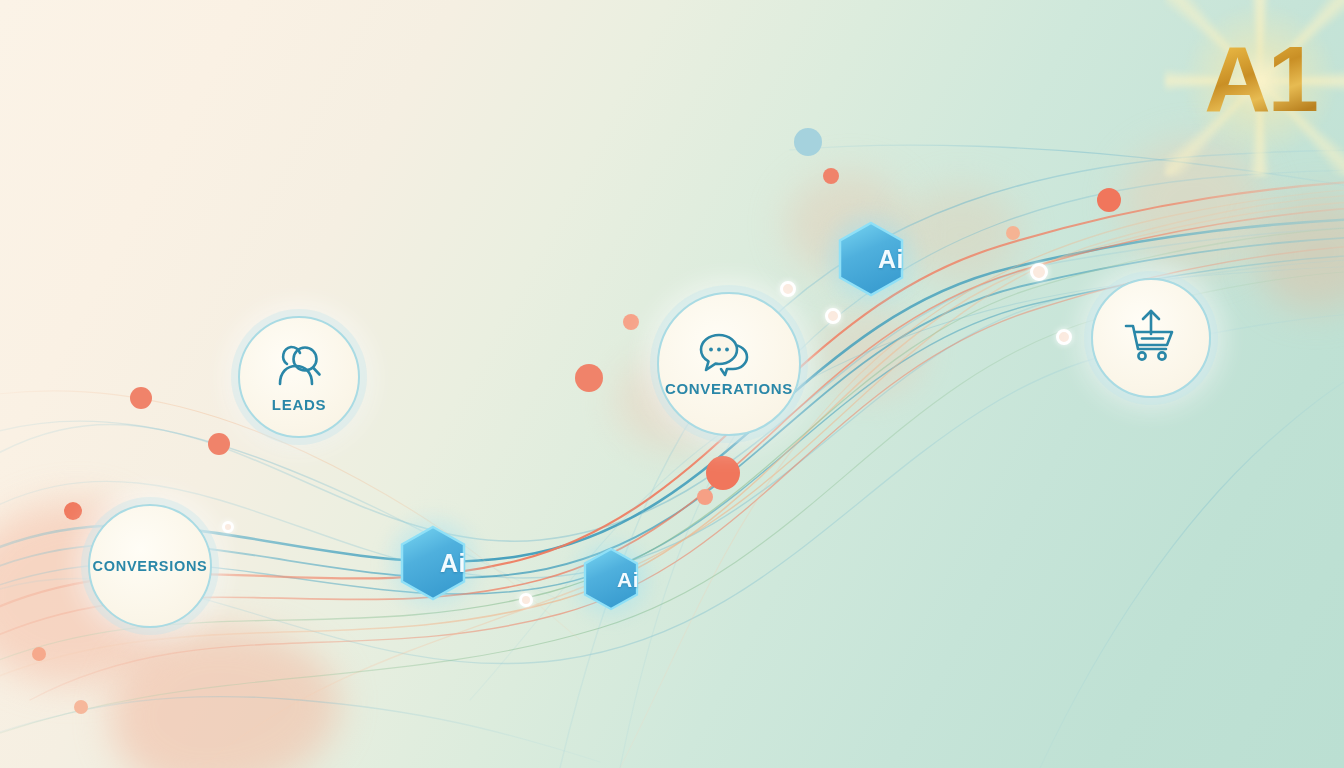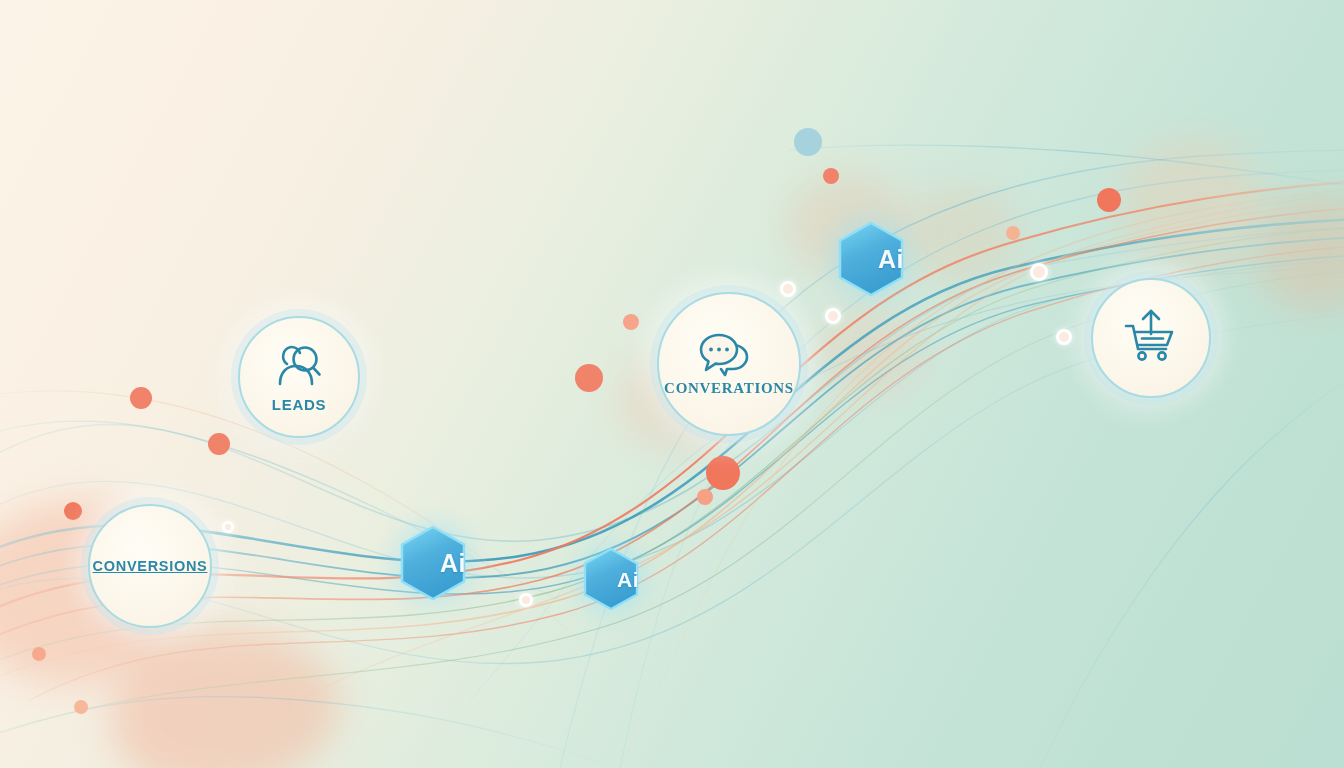--- a/index.html
+++ b/index.html
@@ -81,26 +81,26 @@
     letter-spacing: .7px;
     font-weight: 700;
     line-height: 1;
     white-space: nowrap;
   }
 
   #node-leads        { left: 238px; top: 316px; width: 122px; height: 122px; }
   #node-leads .node-label { font-size: 15px; margin-top: 7px; }
 
   #node-conversations{ left: 657px; top: 292px; width: 144px; height: 144px; }
-  #node-conversations .node-label { font-size: 15px; margin-top: 0; font-family: Liberation Serif, serif; }
+  #node-conversations .node-label { font-size: 15px; margin-top: 0; }
 
   #node-cart         { left: 1091px; top: 278px; width: 120px; height: 120px; }
 
   #node-conversions  { left: 88px; top: 504px; width: 124px; height: 124px; }
-  #node-conversions .node-label { font-size: 14.5px; text-decoration: underline; }
+  #node-conversions .node-label { font-size: 14.5px; }
 
   
   .ai-badge {
     position: absolute;
     display: flex;
     align-items: center;
     justify-content: flex-end;
   }
   .ai-badge .glow {
     position: absolute;
@@ -357,14 +357,18 @@
           <stop offset="0%" stop-color="#79d6f2"></stop>
           <stop offset="48%" stop-color="#4fb0dd"></stop>
           <stop offset="100%" stop-color="#3b9ed1"></stop>
         </linearGradient>
       </defs>
       <polygon points="28,1 54,15.5 54,46.5 28,61 2,46.5 2,15.5" fill="url(#hex3)" stroke="#8fe0f7" stroke-width="2.3"></polygon>
     </svg>
     <span class="ai-text">Ai</span>
   </div>
 
+  <div id="logo">
+    <span class="burst"></span>
+    <span class="logo-text">A1</span>
+  </div>
 
 </div>
 
 </body></html>

